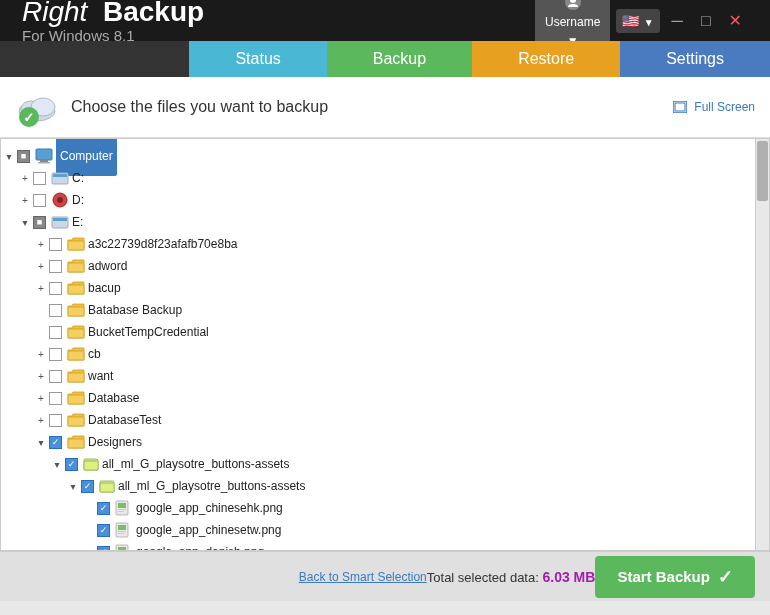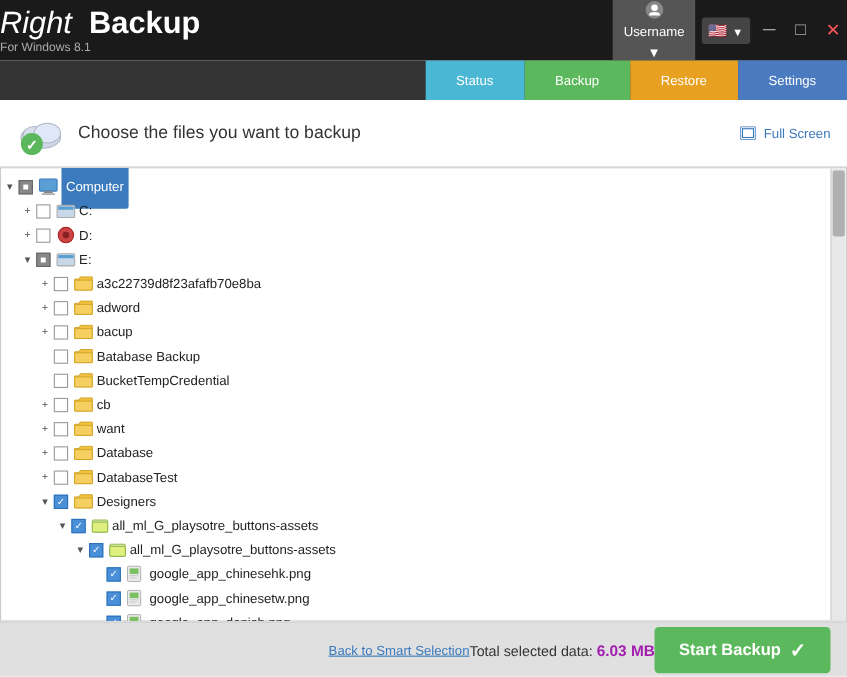--- a/index.html
+++ b/index.html
@@ -8,45 +8,45 @@
       height: 615px;
       font-family: 'Segoe UI', Arial, sans-serif;
       font-size: 13px;
       background: #e8e8e8;
       overflow: hidden;
     }
 
     
     .title-bar {
       background: #1a1a1a;
-      height: 55px;
+      height: 41px;
       display: flex;
       align-items: center;
       justify-content: space-between;
-      padding: 0 0;
+      padding: 0 22px;
     }
     .app-logo {
       display: flex;
       flex-direction: column;
     }
     .app-title {
       font-size: 28px;
       color: white;
       line-height: 1.1;
     }
     .app-title span.right-word {
       font-style: italic;
       font-weight: normal;
     }
     .app-title span.backup-word {
       font-weight: bold;
       color: white;
     }
     .app-subtitle {
-      font-size: 11px;
+      font-size: 15px;
       color: #aaa;
     }
     .title-bar-controls {
       display: flex;
       align-items: center;
       gap: 6px;
     }
     .user-btn {
       background: #555;
       border: none;
@@ -94,24 +94,24 @@
 
     
     .nav-bar {
       background: #333;
       height: 36px;
       display: flex;
       align-items: stretch;
     }
     .nav-spacer { flex: 1; }
     .nav-tab {
-      padding: 0 28px;
+      padding: 0 46px;
       border: none;
       cursor: pointer;
-      font-size: 12px;
+      font-size: 16px;
       font-weight: 500;
       color: white;
       display: flex;
       align-items: center;
     }
     .nav-tab.status { background: #4ab8d4; }
     .nav-tab.backup { background: #5cb85c; }
     .nav-tab.restore { background: #e8a020; }
     .nav-tab.settings { background: #4a7abf; }
 

